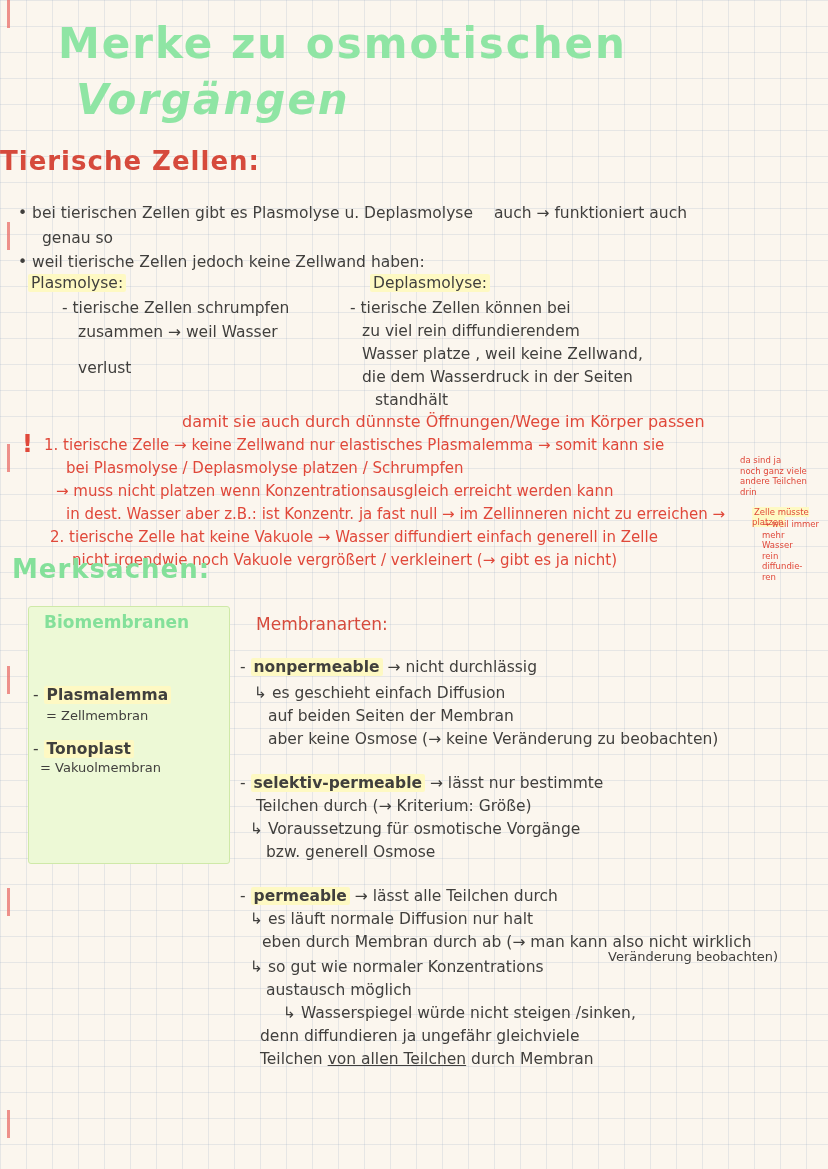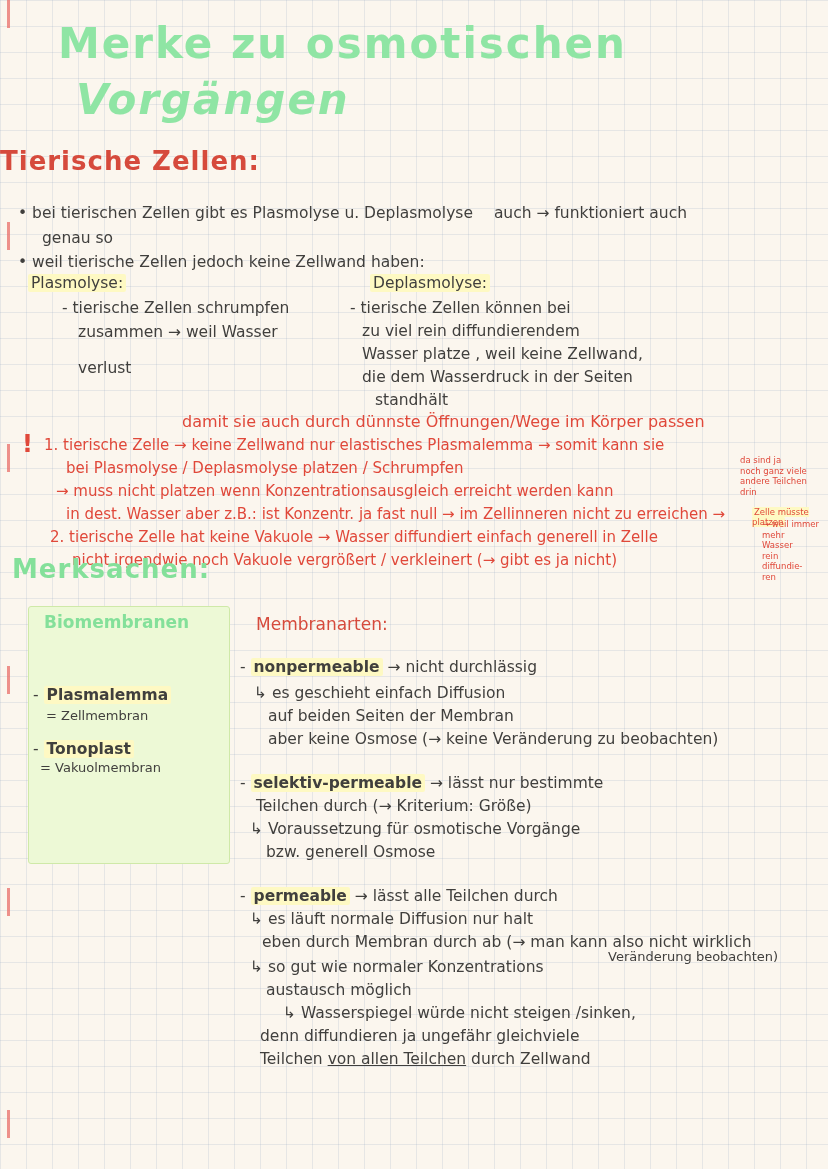--- a/index.html
+++ b/index.html
@@ -149,14 +149,14 @@
 <div class="abs body" style="left:250px; top:910px;">↳ es läuft normale Diffusion nur halt</div>
 <div class="abs body" style="left:262px; top:933px;">eben durch Membran durch ab (→ man kann also nicht wirklich</div>
 <div class="abs small" style="left:608px; top:949px;">Veränderung beobachten)</div>
 <div class="abs body" style="left:250px; top:958px;">↳ so gut wie normaler Konzentrations</div>
 <div class="abs body" style="left:266px; top:981px;">austausch möglich</div>
 <div class="abs body" style="left:250px; top:1004px;margin-left:33px;">↳ Wasserspiegel würde nicht steigen /sinken,</div>
 <div class="abs body" style="left:260px; top:1027px;">denn diffundieren ja ungefähr gleichviele</div>
 <div class="abs body" style="left:260px; top:1050px;">
   <span>Teilchen </span>
   <span class="underline">von allen Teilchen</span>
-  <span> durch Zellwand</span>
+  <span> durch Membran</span>
 </div>
 
 </body></html>

